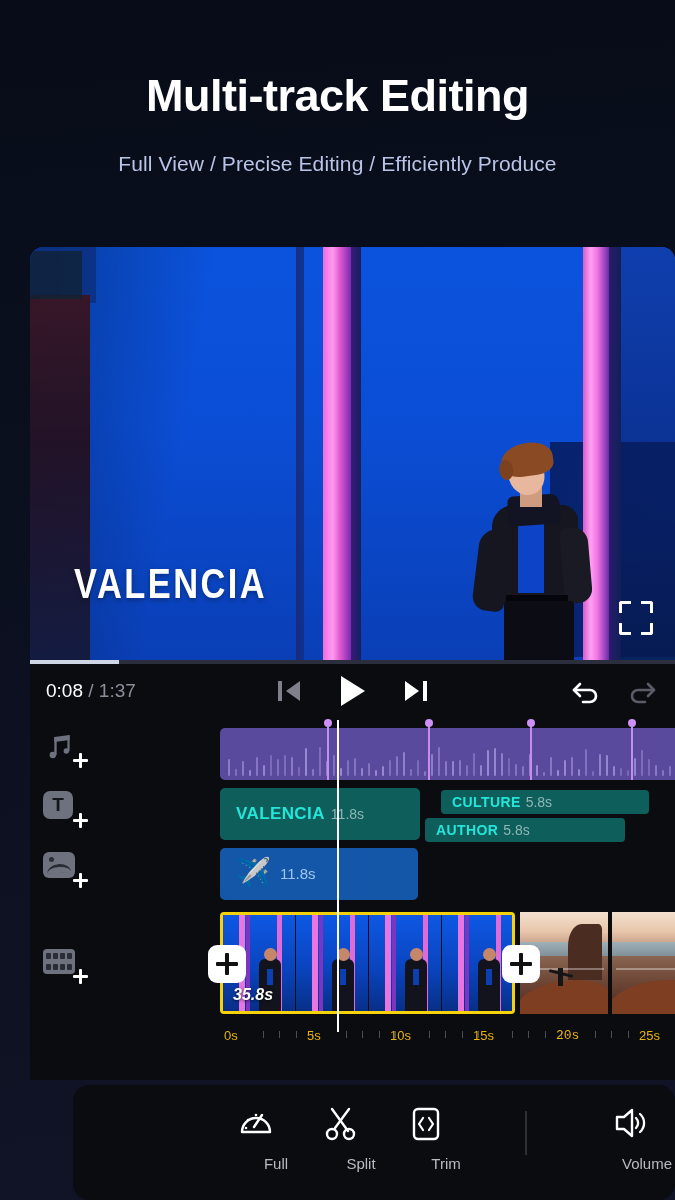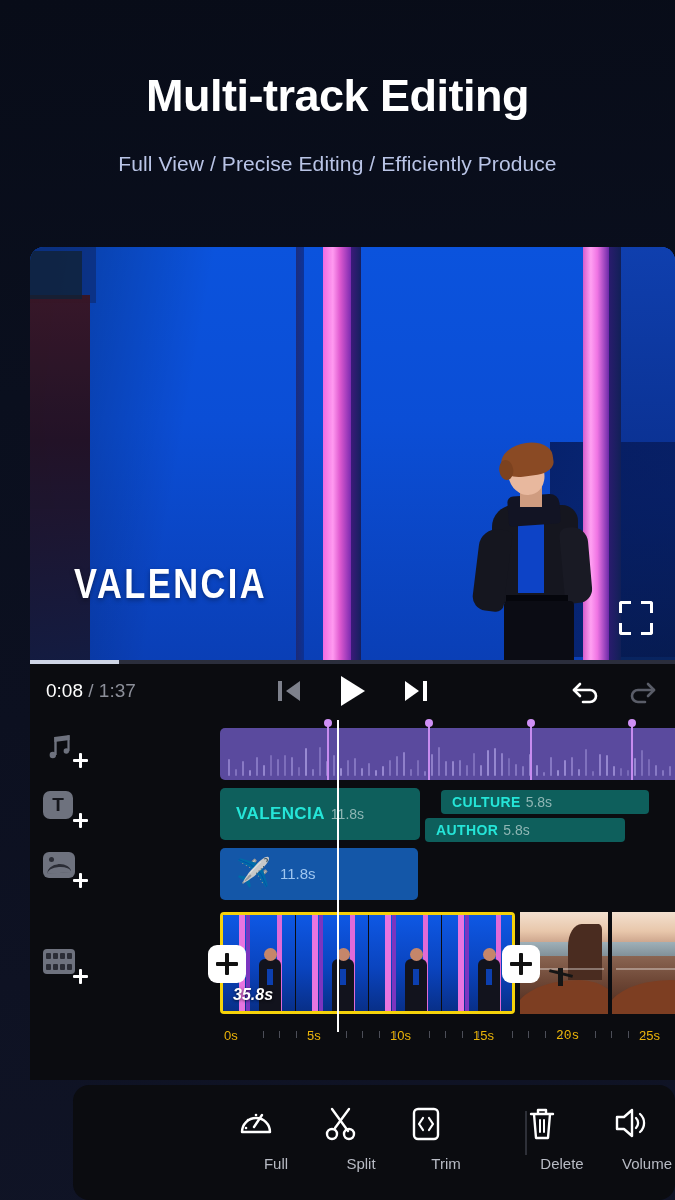--- a/index.html
+++ b/index.html
@@ -600,31 +600,20 @@
         <div class="tico">
           <svg width="46" height="46" viewBox="0 0 46 46">
             <rect x="11" y="8" width="24" height="30" rx="4" fill="none" stroke="#fff" stroke-width="2.4"></rect>
             <path d="M20 17 L16 23 L20 29" fill="none" stroke="#fff" stroke-width="2.2" stroke-linecap="round" stroke-linejoin="round"></path>
             <path d="M26 17 L30 23 L26 29" fill="none" stroke="#fff" stroke-width="2.2" stroke-linecap="round" stroke-linejoin="round"></path>
           </svg>
         </div>
         <div class="tlabel">Trim</div>
       </div>
 
-      <div class="tool" style="left:446px">
-        <div class="tico">
-          <svg width="46" height="46" viewBox="0 0 46 46">
-            <path d="M12 13 H34" stroke="#fff" stroke-width="2.4" stroke-linecap="round"></path>
-            <path d="M19 13 V9 H27 V13" fill="none" stroke="#fff" stroke-width="2.4" stroke-linejoin="round"></path>
-            <path d="M15 13 L17 37 H29 L31 13" fill="none" stroke="#fff" stroke-width="2.4" stroke-linejoin="round"></path>
-            <path d="M21 19 V31 M25 19 V31" stroke="#fff" stroke-width="2" stroke-linecap="round"></path>
-          </svg>
-        </div>
-        <div class="tlabel">Delete</div>
-      </div>
 
       <div class="tool" style="left:531px">
         <div class="tico">
           <svg width="46" height="46" viewBox="0 0 46 46">
             <path d="M20 16 H13 V28 H20 L28 35 V9 Z" fill="none" stroke="#fff" stroke-width="2.4" stroke-linejoin="round"></path>
             <path d="M32 17 a7 7 0 0 1 0 10" fill="none" stroke="#fff" stroke-width="2.3" stroke-linecap="round"></path>
             <path d="M36 13 a12 12 0 0 1 0 18" fill="none" stroke="#fff" stroke-width="2.3" stroke-linecap="round"></path>
           </svg>
         </div>
         <div class="tlabel">Volume</div>

